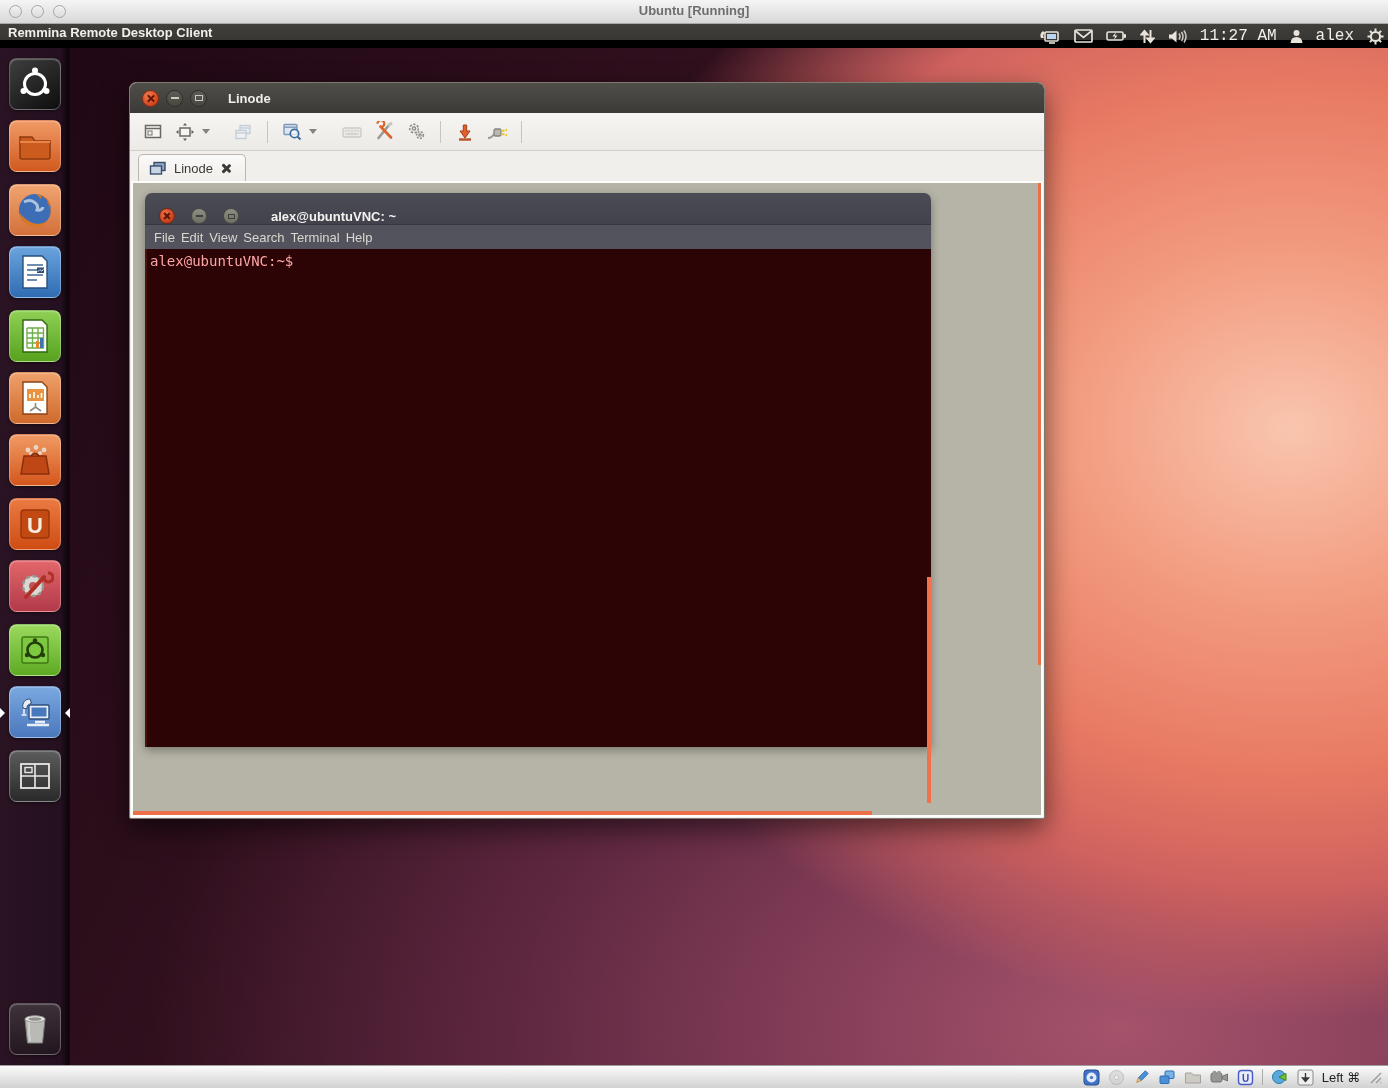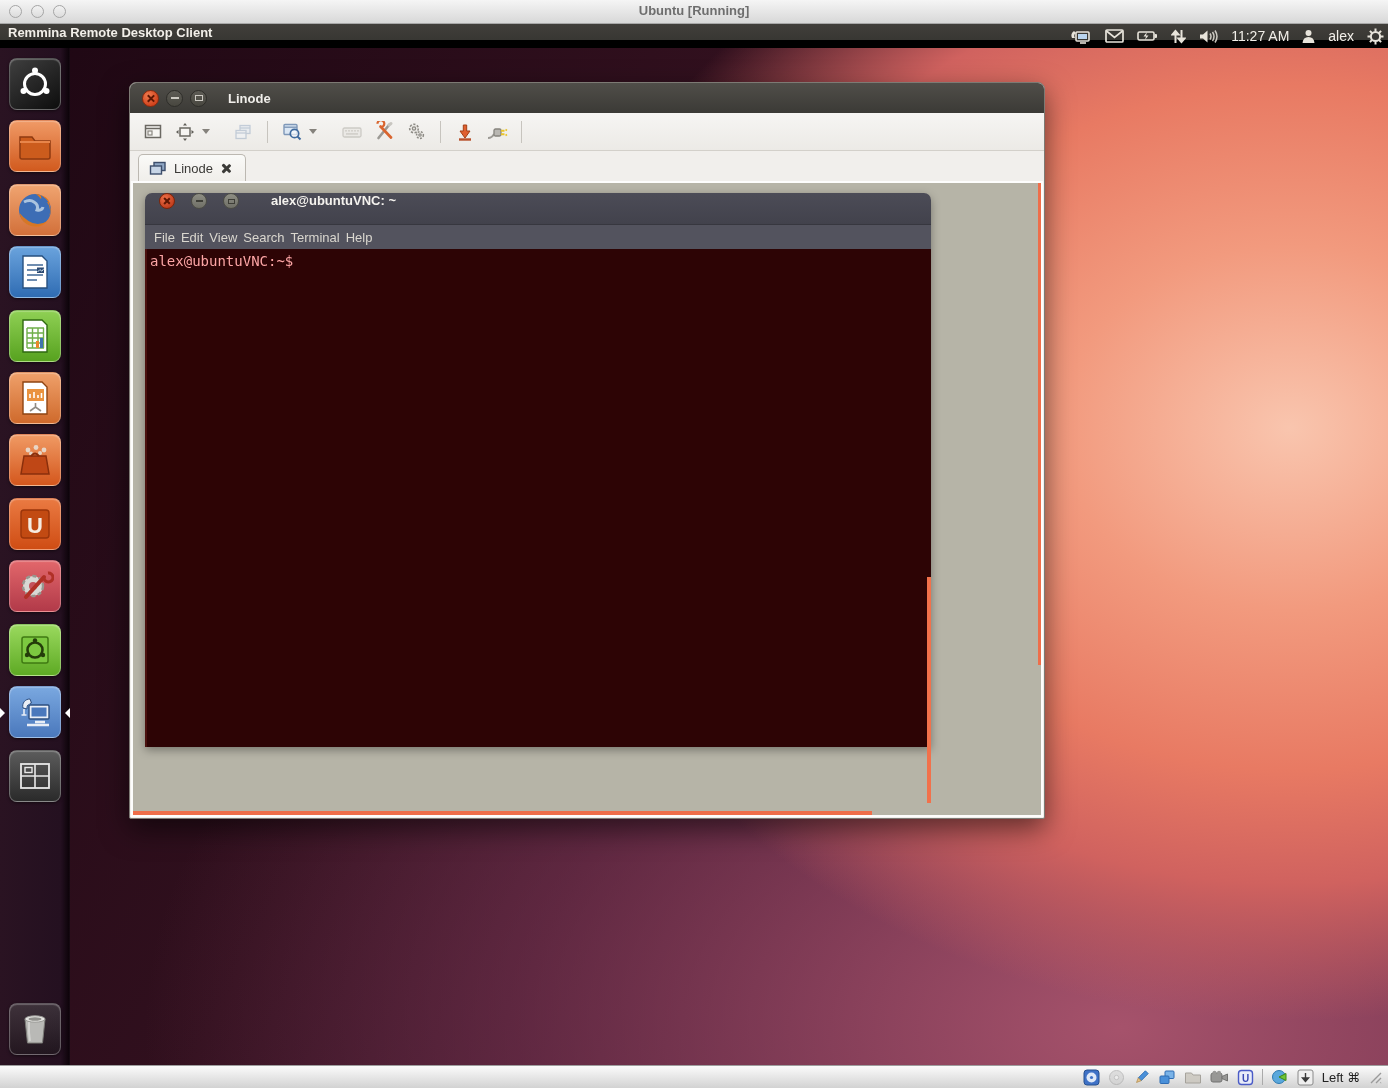--- a/index.html
+++ b/index.html
@@ -15,21 +15,21 @@
     background:linear-gradient(#f2f2f2,#dcdcdc); display:inline-block; }
   .mac-title { position:absolute; left:0; right:0; top:3px; text-align:center; font-size:13px;
     color:#6e6e6e; font-weight:bold; }
 
   
   .ubuntu-panel { position:absolute; left:0; top:24px; width:1388px; height:16px;
     background:linear-gradient(#413f3b,#383733); color:#fff; display:flex; align-items:center; }
   .panel-title { font-size:13px; font-weight:bold; padding-left:8px; color:#f2efe9; }
   .tray { position:absolute; right:4px; top:0; height:24px; display:flex; align-items:center; gap:13px; color:#e8e4db; }
   .tray svg { display:block; }
-  .tray .clock, .tray .uname { font-size:14px; color:#f2efe9; }
+  .tray .clock, .tray .uname { font-size:16px; color:#f2efe9;font-family:Liberation Mono, monospace; }
 
   
   .desktop { position:absolute; left:0; top:48px; width:1388px; height:1017px;
     background:
       radial-gradient(950px 760px at 1290px 380px, #f9c5ae 0%, #f29a7e 24%, #e87a63 45%, #d0625f 60%, rgba(150,65,90,0) 78%),
       radial-gradient(1250px 780px at 1120px 980px, rgba(170,85,110,0.95) 0%, rgba(125,55,85,0.55) 48%, rgba(60,20,45,0) 78%),
       linear-gradient(118deg, #1e0713 0%, #31101e 38%, #451a32 68%, #5d2740 100%);
   }
 
   
@@ -85,21 +85,21 @@
 
   .rw-viewport { position:absolute; left:1px; top:98px; width:912px; height:636px; background:#fdfdfc; padding:2px; }
   .vnc-desktop { position:relative; width:100%; height:100%; background:#b6b4a7; overflow:hidden; }
   .vscroll-ind { position:absolute; right:0; top:0; width:3px; height:482px; background:#ee6e4a; }
   .hscroll-ind { position:absolute; left:0; bottom:0; width:739px; height:4px; background:#ee6e4a; }
 
   
   .terminal { position:absolute; left:12px; top:10px; width:786px; height:554px;
     border-radius:8px 8px 0 0; box-shadow:0 3px 10px rgba(0,0,0,.35); }
   .term-titlebar { height:32px; border-radius:7px 7px 0 0; background:linear-gradient(#4c4c57,#42424c);
-    display:flex; align-items:flex-start; gap:16px; padding-left:14px; border-bottom:1px solid #37373f; }
+    display:flex; align-items:flex-end; gap:16px; padding-left:14px; border-bottom:1px solid #37373f; }
   .tbtn-circ { width:16px; height:16px; border-radius:50%; display:flex; align-items:center; justify-content:center; }
   .tbtn-circ.close { background:radial-gradient(circle at 35% 30%, #ee7048, #c03d1d 75%); border:1px solid #7e2408; }
   .tbtn-circ.gray { background:linear-gradient(#8e8e84,#6f6f66); border:1px solid #4c4c45; }
   .tgx { position:relative; width:8px; height:8px; }
   .tgx:before,.tgx:after { content:""; position:absolute; left:3.4px; top:0; width:1.6px; height:8px; background:#5e1703; }
   .tgx:before { transform:rotate(45deg);} .tgx:after { transform:rotate(-45deg);}
   .tg-min { width:7px; height:2px; background:#3e3e37; }
   .tg-max { width:7px; height:5px; border:1.4px solid #3e3e37; }
   .term-title { color:#f4f2ee; font-size:13px; font-weight:bold; margin-left:16px; }
   .term-menubar { height:24px; background:#53535e; display:flex; align-items:center; gap:6px; padding-left:9px; }

